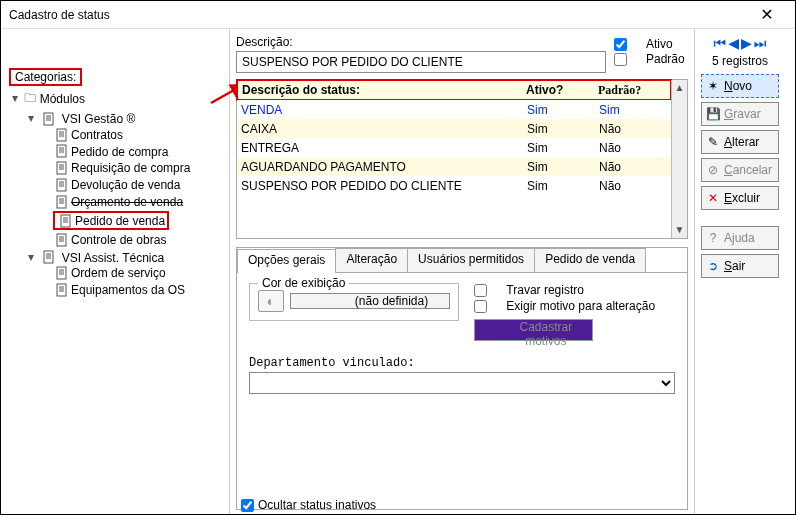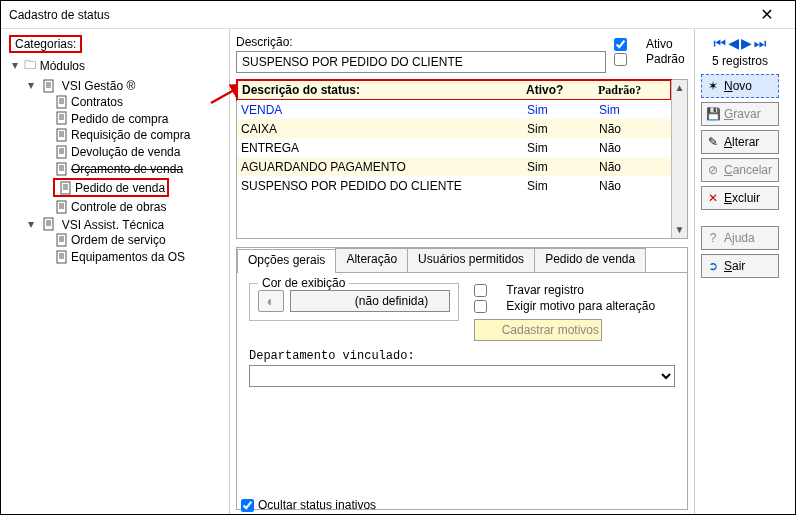--- a/index.html
+++ b/index.html
@@ -4,21 +4,21 @@
 <style>
 * { box-sizing: border-box; margin: 0; padding: 0; font-family: "Segoe UI", Tahoma, sans-serif; font-size: 12px; }
 body { background: #fff; width: 796px; height: 515px; border: 1px solid #000; position: relative; overflow: hidden; }
 
 .titlebar { height: 28px; display: flex; align-items: center; padding: 0 8px; border-bottom: 1px solid #ddd; }
 .titlebar .title { flex: 1; }
 .titlebar .close { width: 40px; text-align: center; font-size: 16px; cursor: pointer; }
 
 .main { display: flex; height: calc(100% - 28px); }
 
-.leftcol { width: 228px; padding: 6px 4px 4px 8px; }
+.leftcol { width: 228px; padding: 6px 4px 4px 8px; margin-top: 33px; }
 .categorias-lbl { display: inline-block; border: 2px solid #d80000; padding: 0 4px; font-weight: 400; margin-bottom: 2px; }
 .tree { border: none; height: 440px; overflow: auto; }
 .tree ul { list-style: none; padding-left: 16px; }
 .tree > ul { padding-left: 0; }
 .tree li { padding: 1px 0; white-space: nowrap; position: relative; }
 .tree .tw { display: inline-block; width: 12px; text-align: center; color: #555; cursor: pointer; }
 .tree .icon-doc { display: inline-block; width: 14px; height: 14px; margin: 0 2px; vertical-align: middle; position: relative; }
 .tree .icon-doc svg { width: 14px; height: 14px; }
 .tree .lbl { vertical-align: middle; }
 .strike { text-decoration: line-through; }
@@ -56,25 +56,25 @@
 .tabs { margin-top: 8px; border: 1px solid #aaa; flex: 1; display: flex; flex-direction: column; }
 .tabbar { display: flex; height: 24px; }
 .tab { padding: 3px 10px; border: 1px solid #aaa; border-bottom: none; background: #f4f4f4; margin-right: -1px; cursor: pointer; }
 .tab.active { background: #fff; position: relative; top: 1px; }
 .tabcontent { flex: 1; border-top: 1px solid #aaa; padding: 10px 12px; background: #fff; }
 
 .cor-group { border: 1px solid #bbb; padding: 6px 8px 8px 8px; width: 210px; position: relative; display: inline-block; vertical-align: top; }
 .cor-group .legend { position: absolute; top: -8px; left: 8px; background: #fff; padding: 0 4px; }
 .cor-row { display: flex; align-items: center; gap: 6px; }
 .cor-icon { width: 26px; height: 22px; border: 1px solid #999; background: #f7f7f7; display: flex; align-items: center; justify-content: center; color: #999; font-size: 14px; border-radius: 2px; }
-.cor-btn { flex: 1; height: 22px; border: 1px solid #888; background: #f4f4f4; cursor: pointer; padding-left: 43px; }
+.cor-btn { flex: 1; height: 16px; border: 1px solid #888; background: #f4f4f4; cursor: pointer; padding-left: 43px; }
 
 .right-opts { display: inline-block; vertical-align: top; margin-left: 12px; }
 .right-opts .chk-row { margin-bottom: 2px; }
-.cadmot { height: 22px; width: 128px; margin-top: 4px; border: 1px solid #999; background: #fef9c3; color: #888; padding-left: 24px; }
+.cadmot { height: 22px; width: 119px; margin-top: 4px; border: 1px solid #999; background: #4c1d95; color: #888; padding-left: 24px; }
 
 .dep-lbl { margin-top: 8px; font-family: Liberation Mono, monospace; }
 .dep-select { width: 100%; height: 22px; border: 1px solid #888; margin-top: 2px; background: #fff; }
 
 .bottom-chk { position: absolute; bottom: 2px; left: 240px; display: flex; align-items: center; gap: 4px; }
 
 .rightcol { width: 90px; padding: 6px 6px; }
 .nav { display: flex; justify-content: center; gap: 2px; margin-bottom: 2px; }
 .nav span { color: #0055d4; font-size: 14px; cursor: pointer; }
 .regcount { text-align: center; margin-bottom: 6px; }

